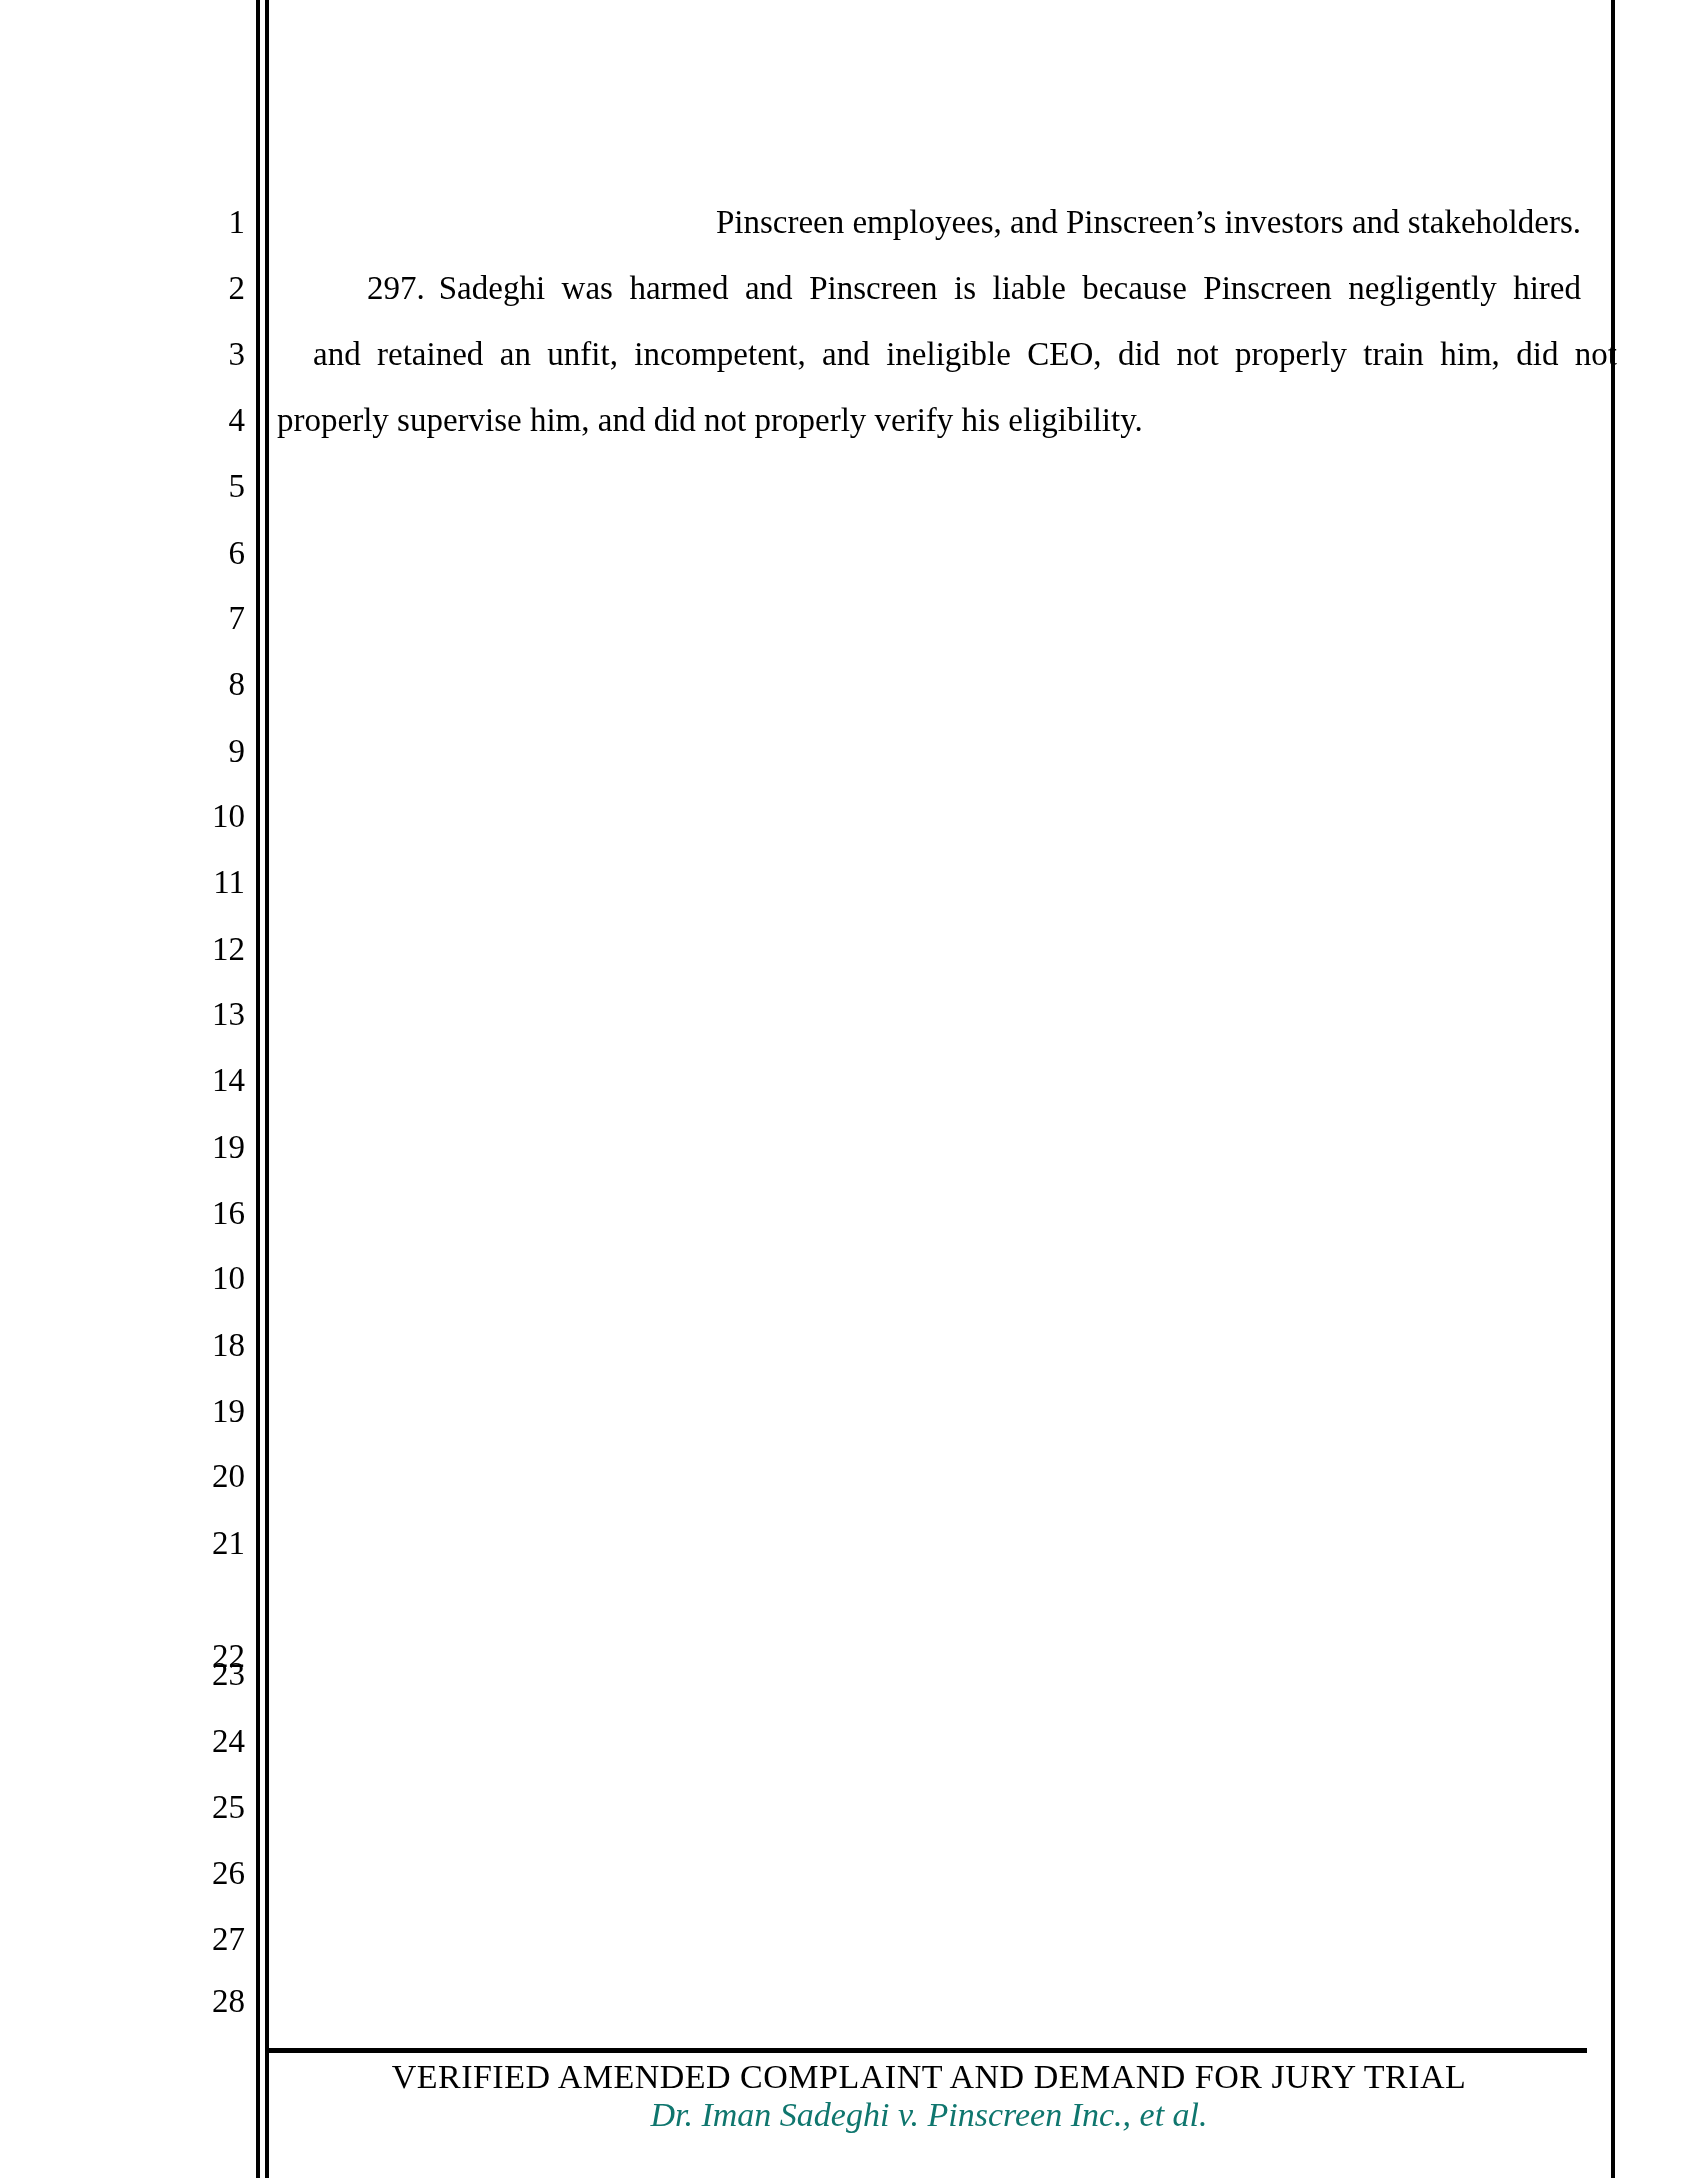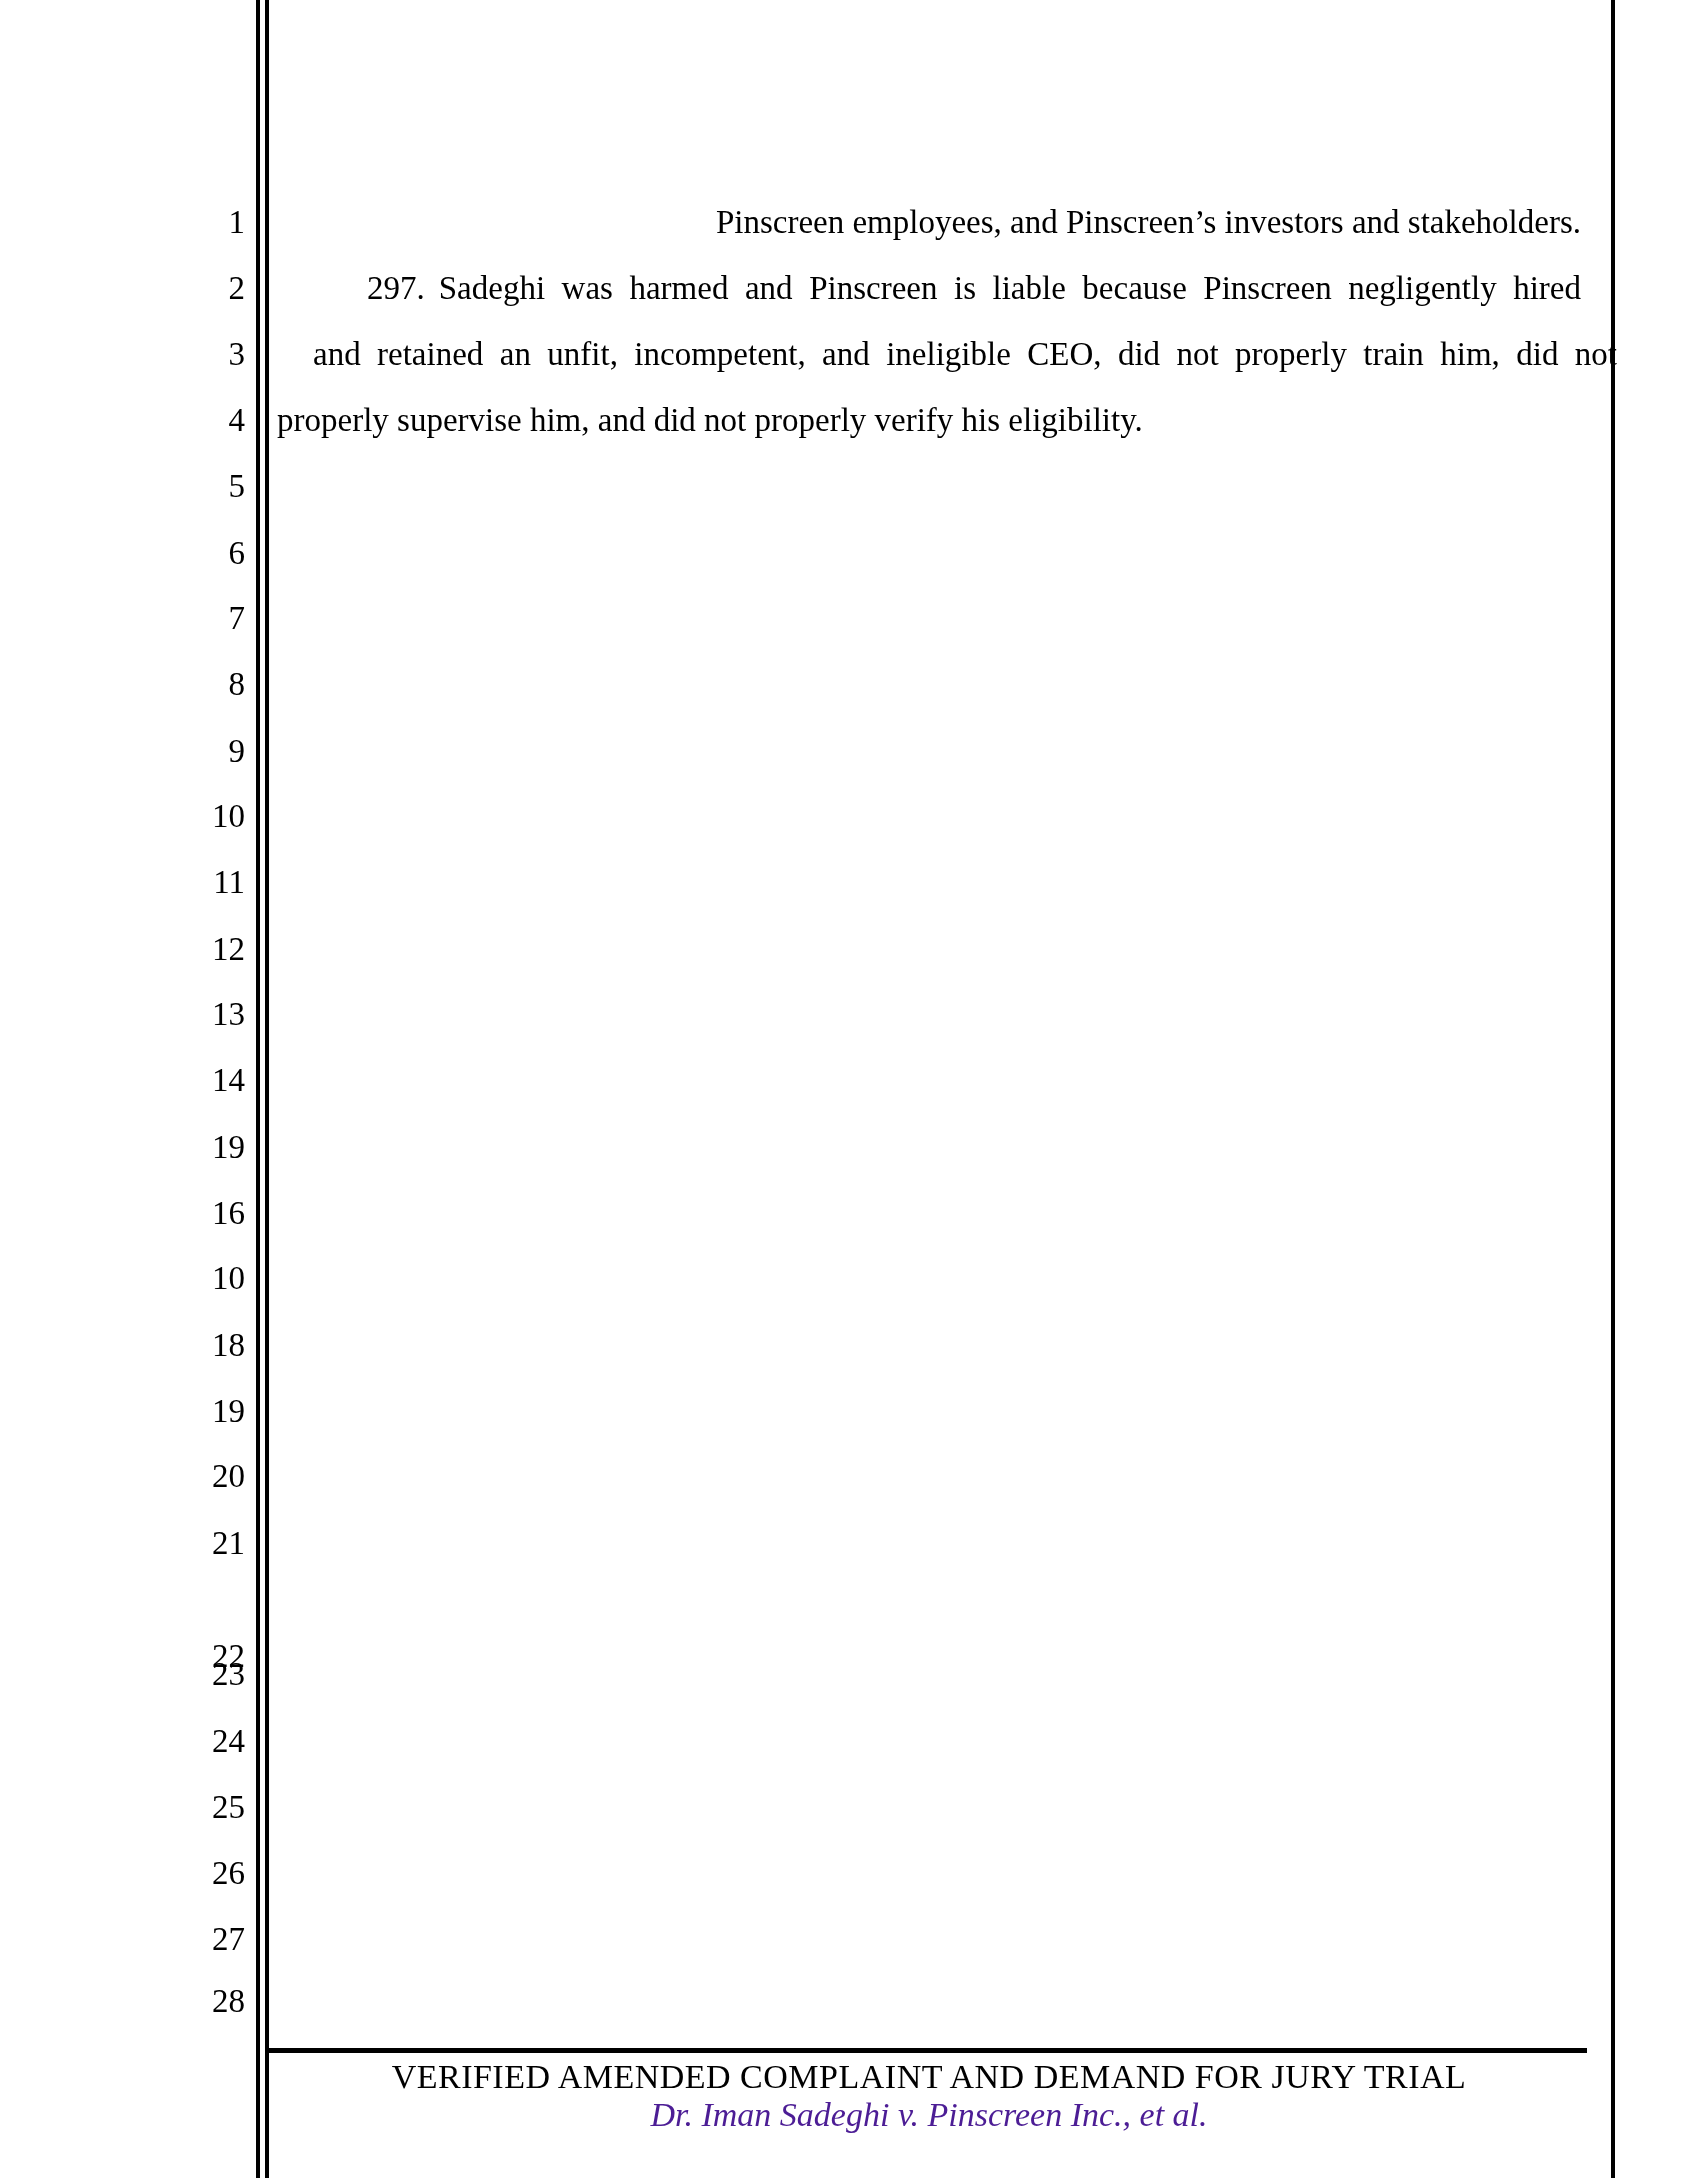--- a/index.html
+++ b/index.html
@@ -132,16 +132,16 @@
 
   <div id="body-text">
       <div class="body-line" style="top: 205px; text-align: right;">Pinscreen employees, and Pinscreen’s investors and stakeholders.</div>
       <div class="body-line justified indent" style="top: 271px;"><span class="para-num">297.</span>Sadeghi was harmed and Pinscreen is liable because Pinscreen negligently hired</div>
       <div class="body-line justified" style="top: 337px; margin-left: 36px;">and retained an unfit, incompetent, and ineligible CEO, did not properly train him, did not</div>
       <div class="body-line" style="top: 403px;">properly supervise him, and did not properly verify his eligibility.</div>
     </div>
 
   <div id="footer-rule"></div>
   <div class="footer-center" id="footer-title">VERIFIED AMENDED COMPLAINT AND DEMAND FOR JURY TRIAL</div>
-  <div class="footer-center" id="footer-case" style="color: #4c1d95;">Dr. Iman Sadeghi v. Pinscreen Inc., et al.</div>
+  <div class="footer-center" id="footer-case" style="color: #0f766e;">Dr. Iman Sadeghi v. Pinscreen Inc., et al.</div>
 
 </div>
 
 
 </body></html>

